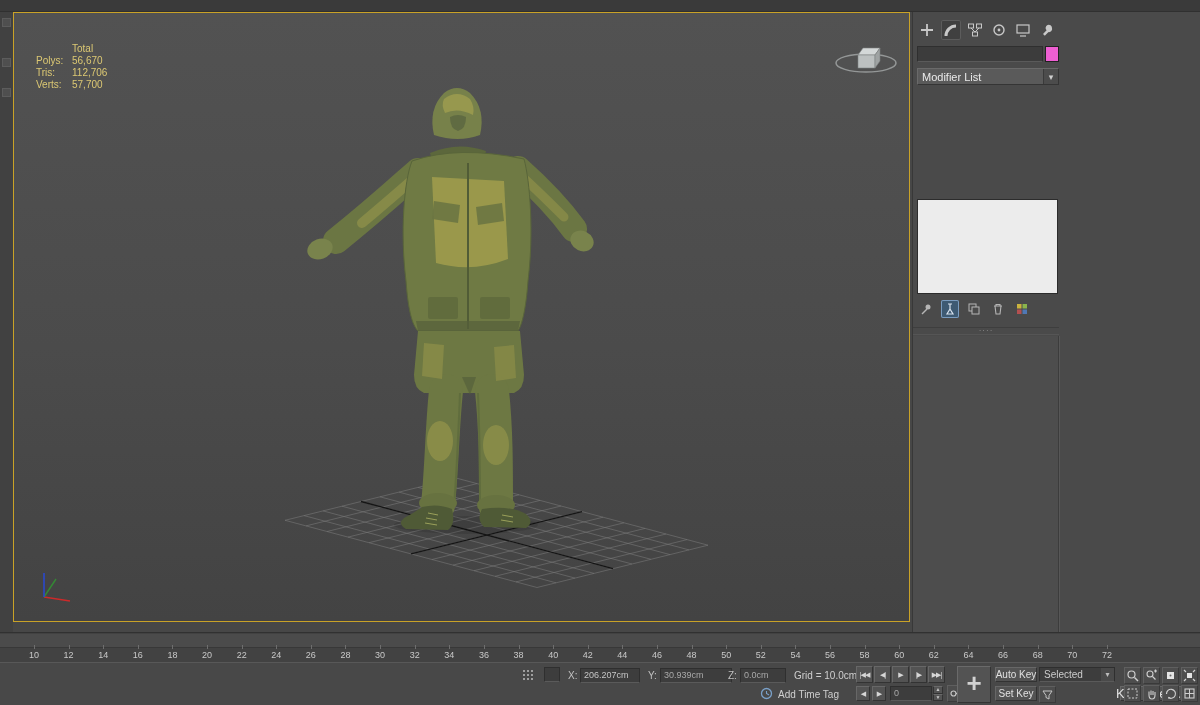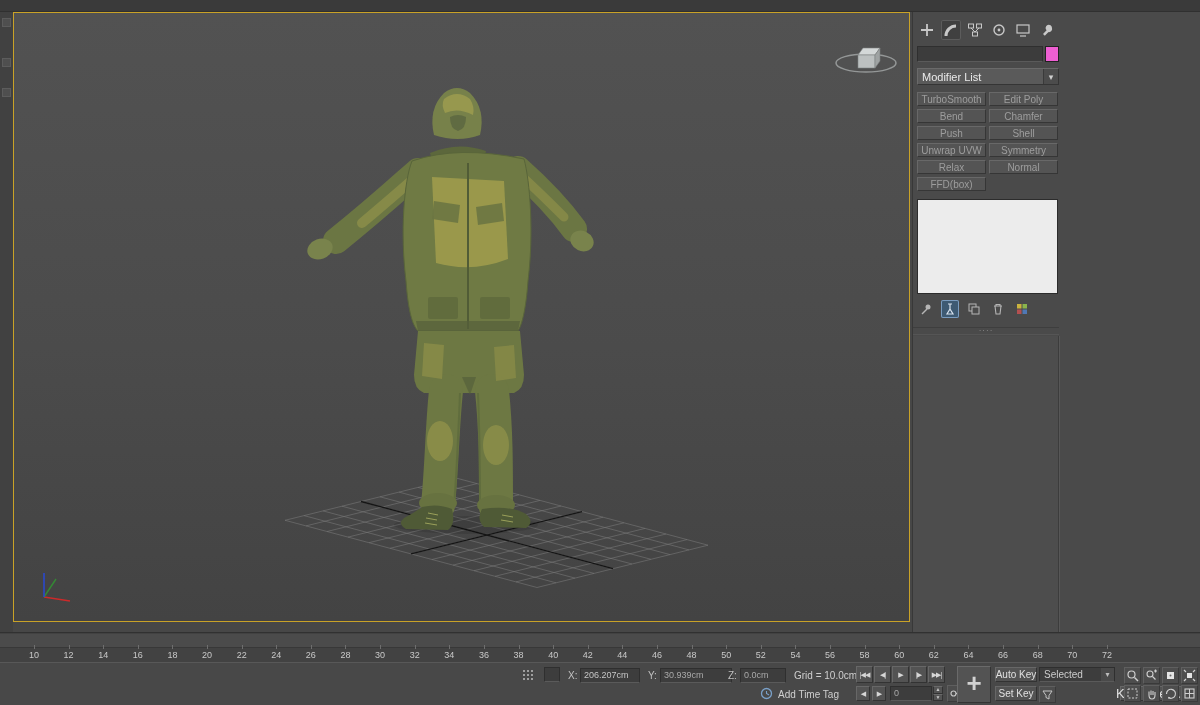--- a/index.html
+++ b/index.html
@@ -163,20 +163,38 @@
       </g>
 
       <g transform="translate(20,556)">
         <line x1="10" y1="28" x2="36" y2="32" stroke="#cc2a2a" stroke-width="1.6"></line>
         <line x1="10" y1="28" x2="22" y2="10" stroke="#2f9b2f" stroke-width="1.4" opacity="0.8"></line>
         <line x1="10" y1="28" x2="10" y2="4" stroke="#2a48cc" stroke-width="1.6"></line>
       </g>
     </svg>
 
 
+    <div class="stats">
+      <div class="stat-row">
+          <span class="sl"></span>
+          <span class="sv">Total</span>
+        </div>
+      <div class="stat-row">
+          <span class="sl">Polys:</span>
+          <span class="sv">56,670</span>
+        </div>
+      <div class="stat-row">
+          <span class="sl">Tris:</span>
+          <span class="sv">112,706</span>
+        </div>
+      <div class="stat-row">
+          <span class="sl">Verts:</span>
+          <span class="sv">57,700</span>
+        </div>
+    </div>
   </div>
 
   <div class="cmd-panel">
     <div class="tabs">
       <div class="tab-btn">
         <svg width="16" height="16">
             <path d="M8 2 V14 M2 8 H14" stroke="#c8c8c8" stroke-width="1.8" fill="none"></path>
           </svg>
       </div>
       <div class="tab-btn active">
@@ -216,33 +234,20 @@
     <div class="name-row">
       <div class="name-field"></div>
       <div class="color-swatch" style="background: rgb(238, 95, 210);"></div>
     </div>
 
     <div class="mod-list">
       <span>Modifier List</span>
       <span class="dd-arrow">▾</span>
     </div>
 
-    <div class="mod-buttons" id="modifier-buttons">
-        <div class="mbtn">TurboSmooth</div>
-        <div class="mbtn">Edit Poly</div>
-        <div class="mbtn">Bend</div>
-        <div class="mbtn">Chamfer</div>
-        <div class="mbtn">Push</div>
-        <div class="mbtn">Shell</div>
-        <div class="mbtn">Unwrap UVW</div>
-        <div class="mbtn">Symmetry</div>
-        <div class="mbtn">Relax</div>
-        <div class="mbtn">Normal</div>
-        <div class="mbtn">FFD(box)</div>
-      </div>
 
     <div class="stack-box"></div>
 
     <div class="stack-tools">
       <div class="st-btn">
         <svg width="14" height="14">
             <circle cx="9" cy="5" r="2.5" fill="#b5b5b5"></circle>
             <path d="M8 7 L3 12" stroke="#b5b5b5" stroke-width="1.4"></path>
           </svg>
       </div>

